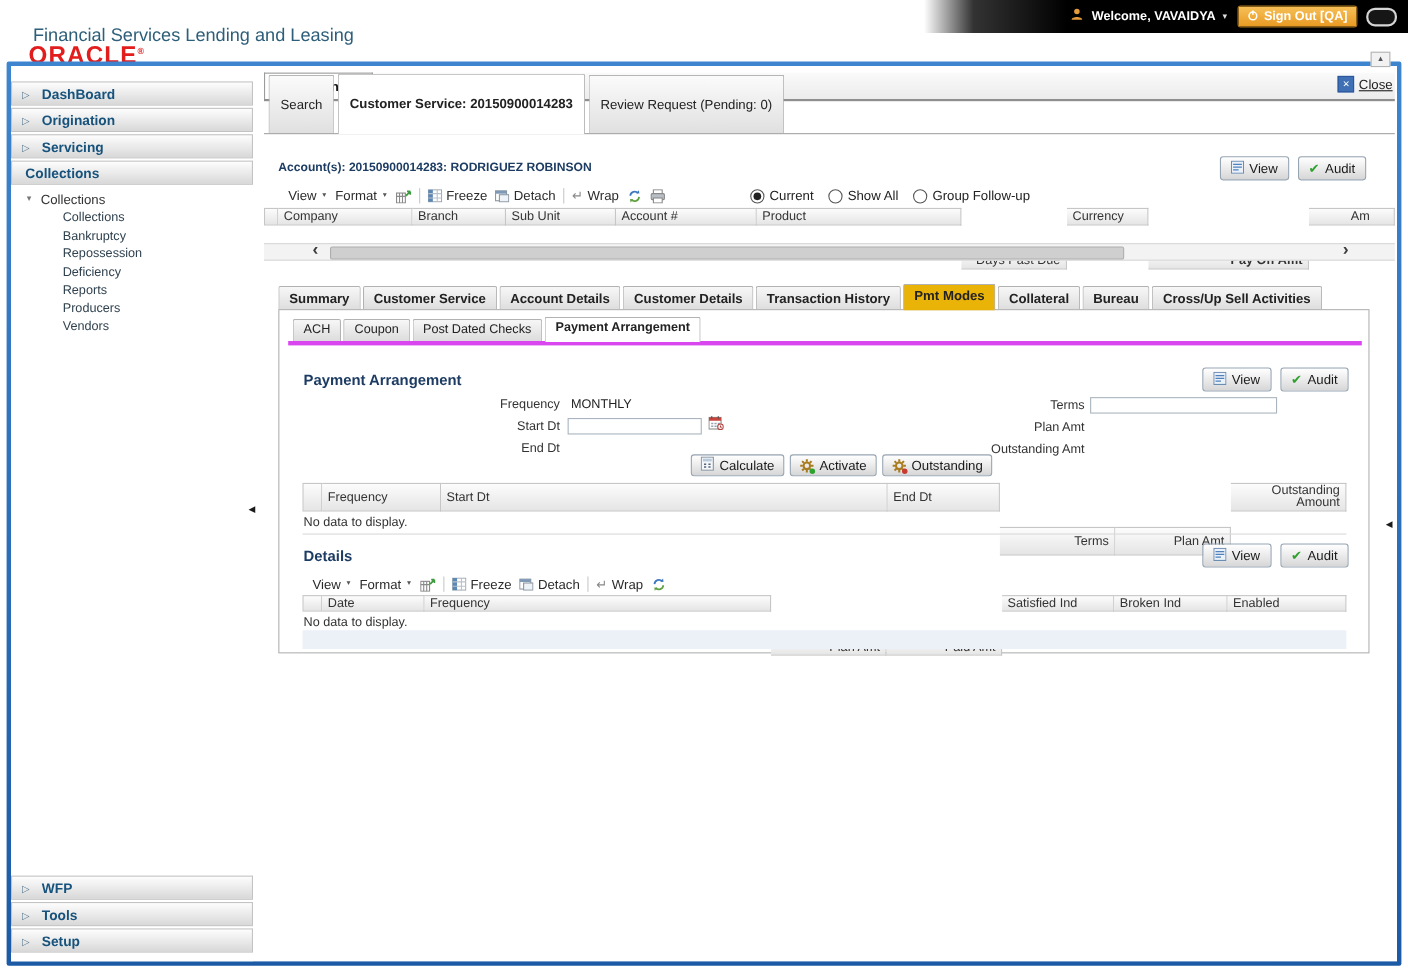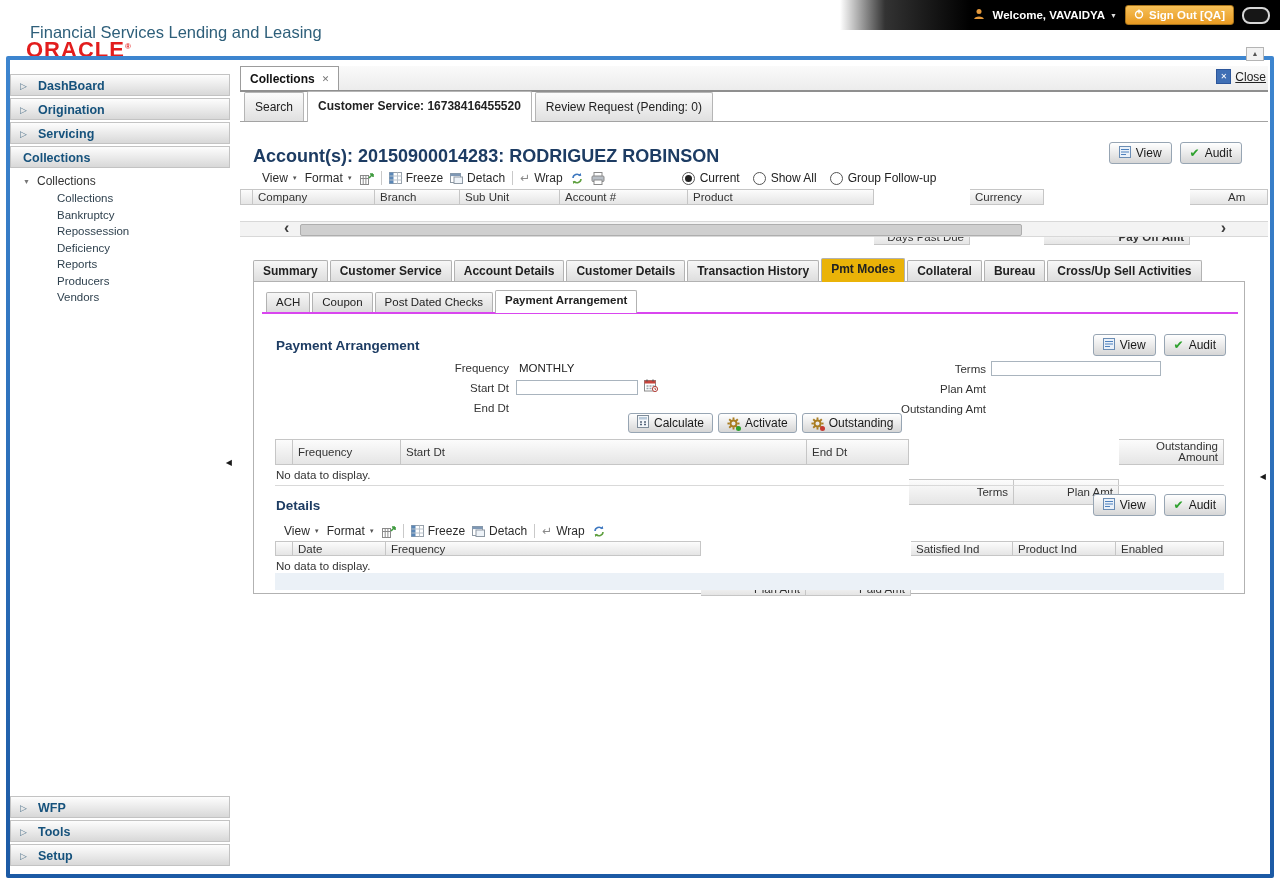--- a/index.html
+++ b/index.html
@@ -52,25 +52,25 @@
   .doc-tab{position:absolute;left:0;bottom:0;height:23px;background:#fff;border:1px solid #9c9c9c;border-bottom:none;
            display:flex;align-items:center;gap:7px;padding:0 9px;font-size:12px;font-weight:bold;color:#111;cursor:pointer;}
   .tab-x{font-size:9px;color:#777;font-weight:normal;}
   .close-area{position:absolute;right:2px;top:3px;display:flex;align-items:center;gap:4px;cursor:pointer;}
   .close-x{width:13px;height:13px;background:#3f6fb5;border:1px solid #2c569b;color:#fff;font-size:8px;
            display:flex;align-items:center;justify-content:center;}
   .close-lbl{font-size:12px;color:#222;text-decoration:underline;}
 
   .subtabbar{position:absolute;left:0;top:39px;width:1028px;height:23px;box-sizing:border-box;
              border-bottom:1px solid #a3a3a3;display:flex;align-items:flex-end;padding-left:4px;}
-  .stab{height:20px;line-height:20px;padding:4px 10px;margin-right:3px;font-size:12px;color:#222;cursor:pointer;
+  .stab{height:20px;line-height:20px;padding:16px 10px;margin-right:3px;font-size:12px;color:#222;cursor:pointer;
         background:linear-gradient(#fbfbfb,#e0e0e0);border:1px solid #b5b5b5;border-bottom:none;border-radius:2px 2px 0 0;white-space:nowrap;text-align:center;}
   .stab.active{background:#fff;font-weight:bold;height:22px;margin-bottom:-1px;position:relative;z-index:2;}
 
-  .acct-title{position:absolute;left:13px;top:86px;font-size:18px;font-weight:bold;color:#1d3c63;}
+  .acct-title{position:absolute;left:13px;top:86px;font-size:11px;font-weight:bold;color:#1d3c63;}
   .acct-btns{position:absolute;right:26px;top:82px;display:flex;gap:8px;}
 
   .btn{display:inline-flex;align-items:center;gap:5px;height:22px;padding:0 9px;border-radius:3px;box-sizing:border-box;
        background:linear-gradient(#ffffff,#e9e9e9 55%,#d6d6d6);border:1px solid #97a5b3;font-size:12px;color:#1a1a1a;
        font-family:inherit;cursor:pointer;white-space:nowrap;}
   .btn.sm{height:20px;padding:0 8px;}
   .chk{color:#2ea12e;font-size:12px;font-weight:bold;}
 
   .toolbar{position:absolute;left:22px;top:107px;height:22px;display:flex;align-items:center;gap:7px;}
   .menu{display:inline-flex;align-items:center;gap:4px;font-size:12px;color:#2b2b2b;cursor:pointer;white-space:nowrap;}
@@ -110,21 +110,21 @@
 
   
   .main-tabs{position:absolute;left:13px;top:199px;height:22px;display:flex;align-items:flex-end;}
   .mtab{height:20px;line-height:20px;padding:0 9px;margin-right:2px;font-size:12px;color:#222;cursor:pointer;
         background:linear-gradient(#f7f7f7,#dedede);border:1px solid #b2b2b2;border-bottom:none;border-radius:2px 2px 0 0;white-space:nowrap;font-weight:bold;}
   .mtab.active{background:#eab308;font-weight:bold;height:23px;margin-bottom:-1px;position:relative;z-index:3;}
 
   .panel{position:absolute;left:13px;top:221px;width:992px;height:313px;box-sizing:border-box;
          border:1px solid #b2b2b2;background:#fff;}
   .pm-subtabs{position:absolute;left:8px;top:8px;width:976px;height:24px;box-sizing:border-box;
-              border-bottom:2px solid #d946ef;display:flex;align-items:flex-end;padding-left:4px;}
+              border-bottom:4px solid #d946ef;display:flex;align-items:flex-end;padding-left:4px;}
   .pstab{height:19px;line-height:19px;padding:0 9px;margin-right:2px;font-size:11.5px;color:#222;cursor:pointer;
          background:linear-gradient(#f7f7f7,#dcdcdc);border:1px solid #b2b2b2;border-bottom:none;border-radius:2px 2px 0 0;white-space:nowrap;}
   .pstab.active{background:#fff;font-weight:bold;height:22px;margin-bottom:-1px;position:relative;z-index:2;}
 
   .sec-title{position:absolute;font-size:13.5px;font-weight:bold;color:#1d3c63;}
   .pa-title{left:22px;top:56px;}
   .d-title{left:22px;top:216px;}
   .btnrow{position:absolute;display:flex;gap:8px;}
   .pa-btns{right:18px;top:52px;}
   .d-btns{right:18px;top:212px;}
@@ -224,21 +224,21 @@
             <span class="tab-x">✕</span>
           </div>
           <div class="close-area">
             <span class="close-x">✕</span>
             <span class="close-lbl">Close</span>
           </div>
         </div>
 
         <div class="subtabbar">
           <span class="stab">Search</span>
-          <span class="stab active">Customer Service: 16738416455520</span>
+          <span class="stab active">Customer Service: 20150900014283</span>
           <span class="stab">Review Request (Pending: 0)</span>
         </div>
 
         <div class="acct-title">Account(s): 20150900014283: RODRIGUEZ ROBINSON</div>
         <div class="acct-btns">
           <button class="btn">
               <span><svg width="12" height="12" viewBox="0 0 12 12">
                   <rect x="0.5" y="0.5" width="11" height="11" fill="#eaf1f9" stroke="#6b8db4"></rect>
                   <path d="M2 3.5h8M2 6h8M2 8.5h5" stroke="#4f81bd" stroke-width="1.2"></path>
                 </svg></span>
@@ -518,21 +518,21 @@
               </span>
           </div>
 
           <div class="d-ghead">
             <span class="hc w18"></span>
             <span class="hc w93">Date</span>
             <span class="hc w315">Frequency</span>
             <span class="hc w105 r">Plan Amt</span>
             <span class="hc w105 r">Paid Amt</span>
             <span class="hc w102">Satisfied Ind</span>
-            <span class="hc w103">Product Ind</span>
+            <span class="hc w103">Broken Ind</span>
             <span class="hc w108">Enabled</span>
           </div>
           <div class="d-empty-row">
             <span class="nodata">No data to display.</span>
           </div>
           <div class="d-stripe"></div>
         </div>
 
         <span class="right-handle">◀</span>
       </main>

